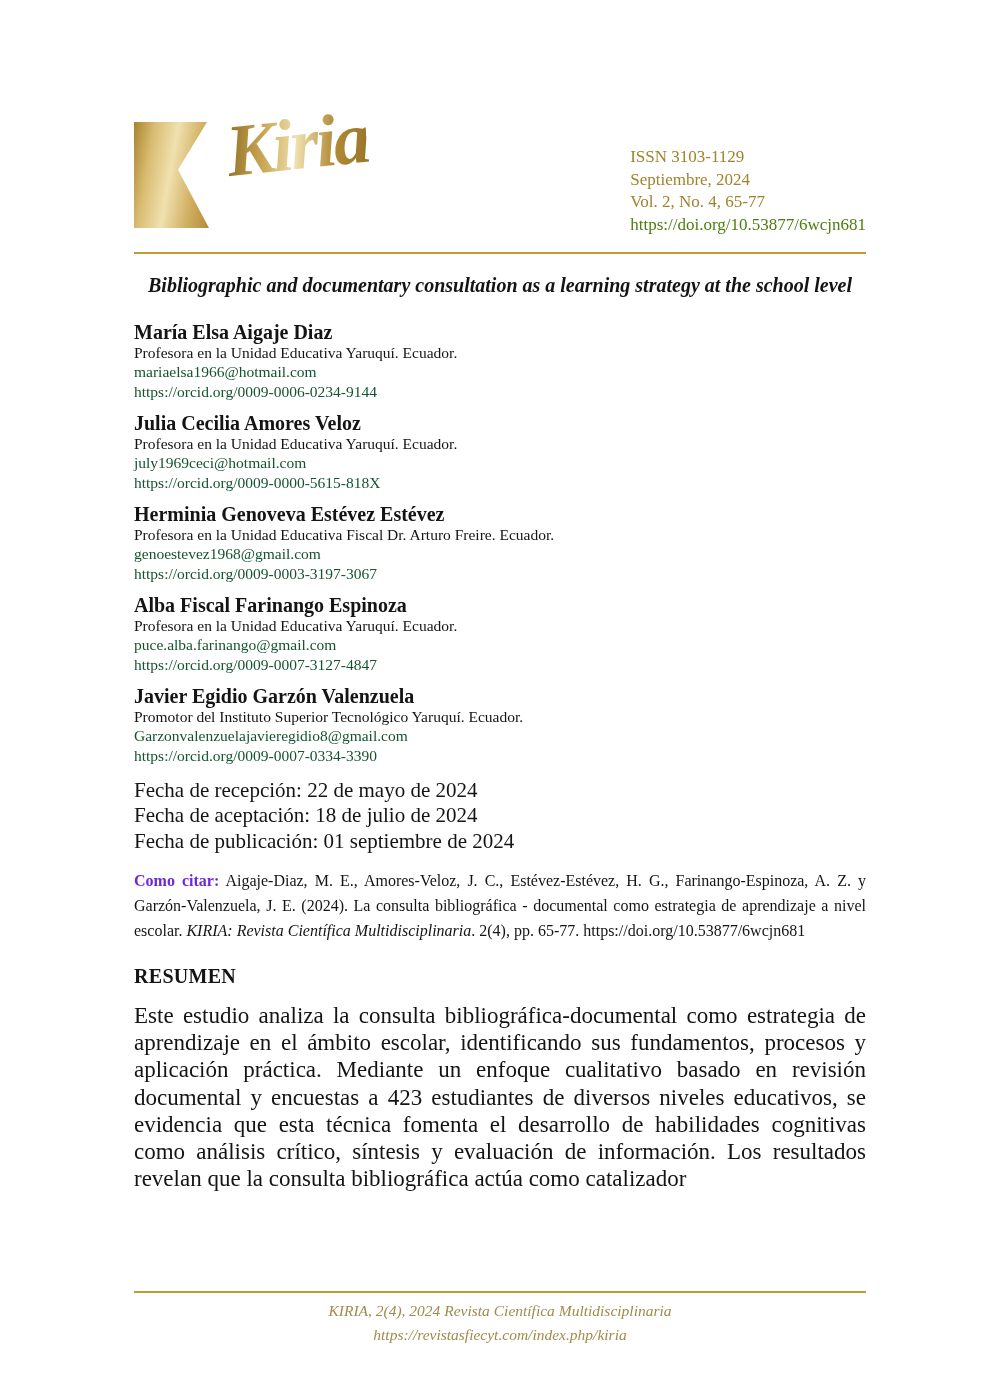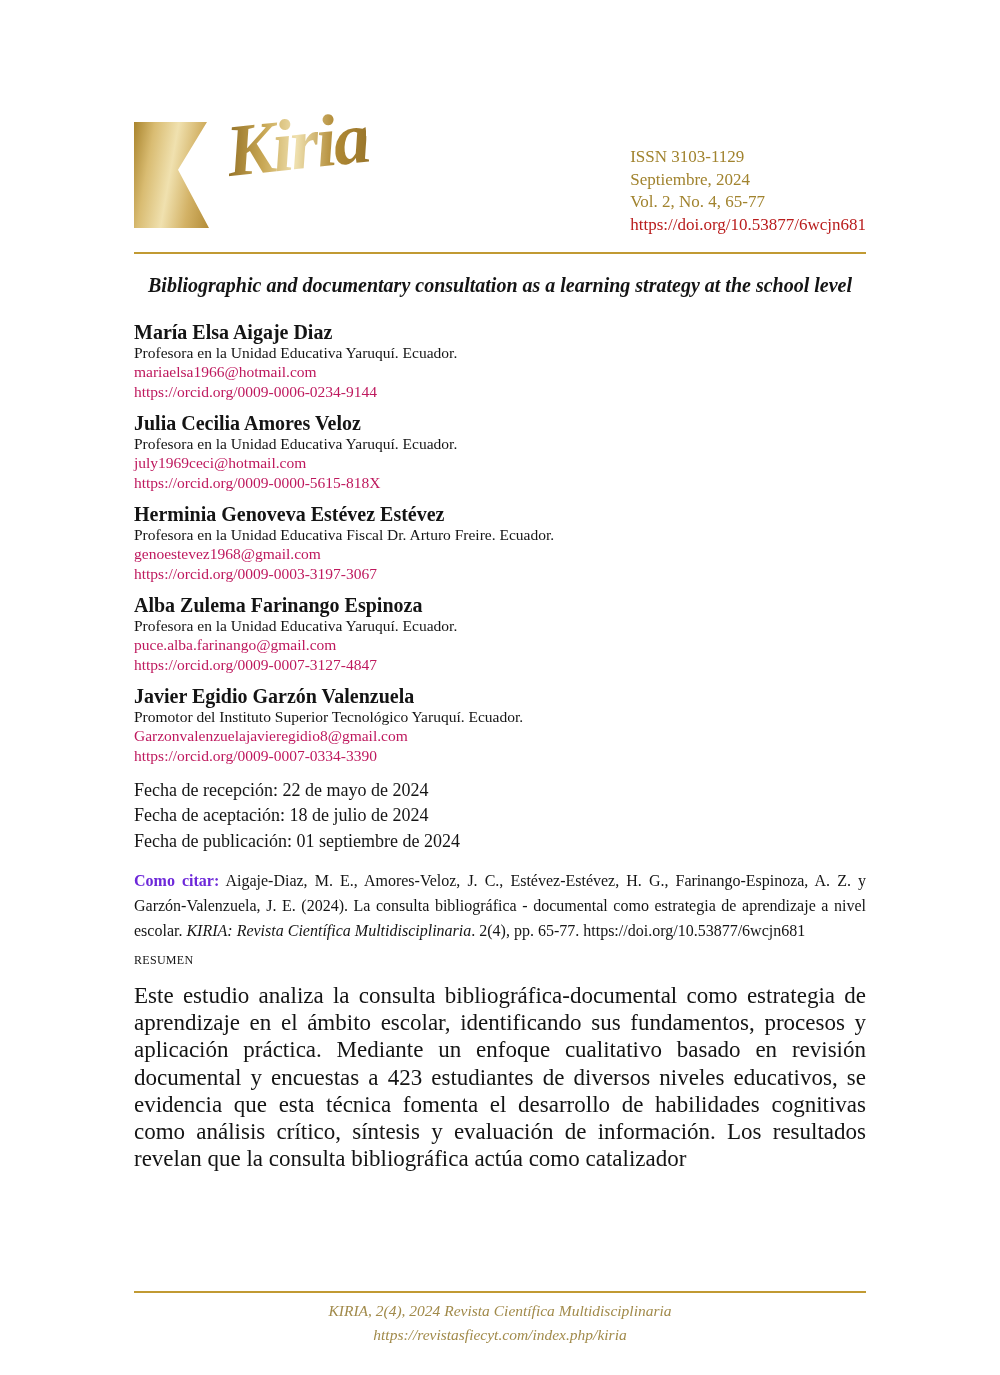--- a/index.html
+++ b/index.html
@@ -28,45 +28,45 @@
   .logo-script {
     position:absolute; left:92px; top:-18px;
     font-size:74px; font-style:italic; font-weight:bold;
     letter-spacing:-3px;
     transform:rotate(-6deg);
     background:linear-gradient(98deg,#8a671f 0%,#c8a754 28%,#efe0ae 50%,#b18a35 75%,#96732a 100%);
     -webkit-background-clip:text; background-clip:text;
     color:#b3913c; -webkit-text-fill-color:transparent;
   }
   .meta { margin-top:26px; text-align:left; font-size:17px; line-height:22.5px; color:#a1832e; }
-  .meta a { display:block; color:#b91c1c; text-decoration:none; cursor:pointer; }
+  .meta a { display:block; color:#4d7c0f; text-decoration:none; cursor:pointer; }
   .rule { margin:16px 134px 0; border-top:2px solid #c19a33; }
   
   .content { margin:0 134px; }
   .title-es {
     margin-top:34px; text-align:center;
     font-size:20.5px; line-height:32px; font-weight:bold;
   }
   .title-en {
     margin-top:16px; text-align:center;
     font-size:20px; line-height:31px; font-weight:bold; font-style:italic;
   }
   
   .authors { margin-top:22px; }
   .author { margin-bottom:13px; font-size:15.5px; line-height:19.5px; }
   .author-name { font-weight:bold; font-size:20px; }
-  .author a { display:block; color:#be185d; text-decoration:none; cursor:pointer; }
+  .author a { display:block; color:#14532d; text-decoration:none; cursor:pointer; }
   
-  .dates { font-size:18px; line-height:25.3px; }
+  .dates { font-size:21px; line-height:25.3px; }
   
   .citation { margin-top:14px; font-size:16px; line-height:25px; text-align:justify; }
   .citation-label { color:#6d28d9; font-weight:bold; }
   .it { font-style:italic; }
   
-  .abstract-heading { margin-top:10px; font-size:12px; font-weight:normal; letter-spacing:.3px; }
+  .abstract-heading { margin-top:22px; font-size:20px; font-weight:bold; letter-spacing:.3px; }
   .abstract-text { margin-top:14px; font-size:23px; line-height:27.2px; text-align:justify; }
   
   .footer {
     position:absolute; left:134px; right:134px; top:1291px; height:105px;
     background:#ffffff;
     border-top:2px solid #c19a33;
     padding-top:6px; text-align:center;
     color:#a18a4a; font-style:italic; font-size:15.5px; line-height:24px;
   }
   .footer a { display:block; color:#a18a4a; text-decoration:none; cursor:pointer; }
@@ -112,21 +112,21 @@
       </div>
 
       <div class="author">
         <div class="author-name">Herminia Genoveva Estévez Estévez</div>
         <div>Profesora en la Unidad Educativa Fiscal Dr. Arturo Freire. Ecuador.</div>
         <a>genoestevez1968@gmail.com</a>
         <a>https://orcid.org/0009-0003-3197-3067</a>
       </div>
 
       <div class="author">
-        <div class="author-name">Alba Zulema Farinango Espinoza</div>
+        <div class="author-name">Alba Fiscal Farinango Espinoza</div>
         <div>Profesora en la Unidad Educativa Yaruquí. Ecuador.</div>
         <a>puce.alba.farinango@gmail.com</a>
         <a>https://orcid.org/0009-0007-3127-4847</a>
       </div>
 
       <div class="author">
         <div class="author-name">Javier Egidio Garzón Valenzuela</div>
         <div>Promotor del Instituto Superior Tecnológico Yaruquí. Ecuador.</div>
         <a>Garzonvalenzuelajavieregidio8@gmail.com</a>
         <a>https://orcid.org/0009-0007-0334-3390</a>

